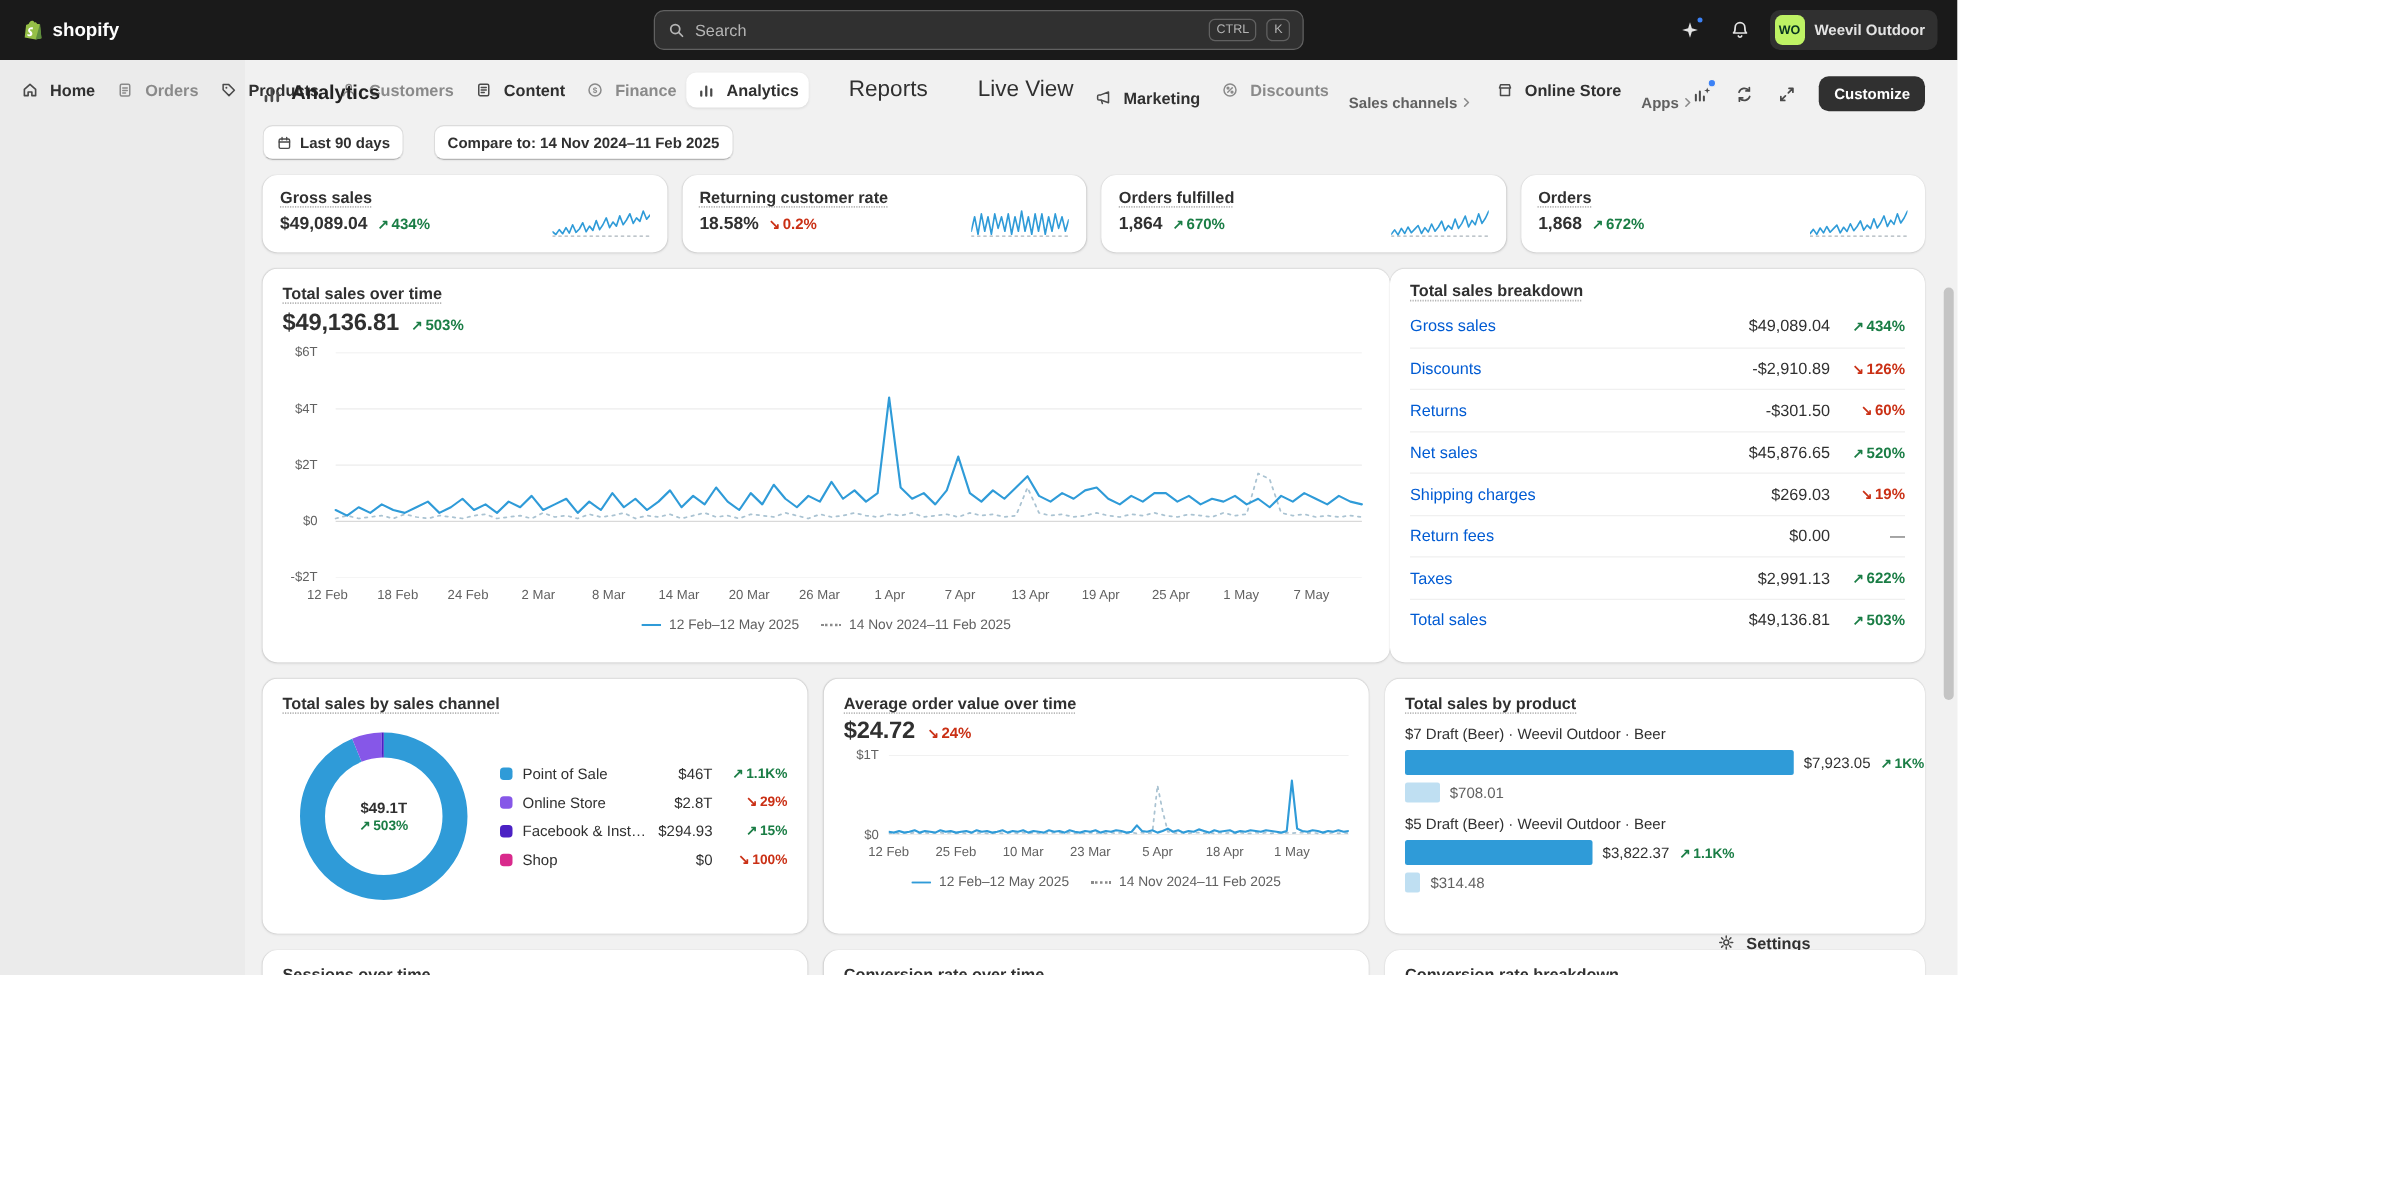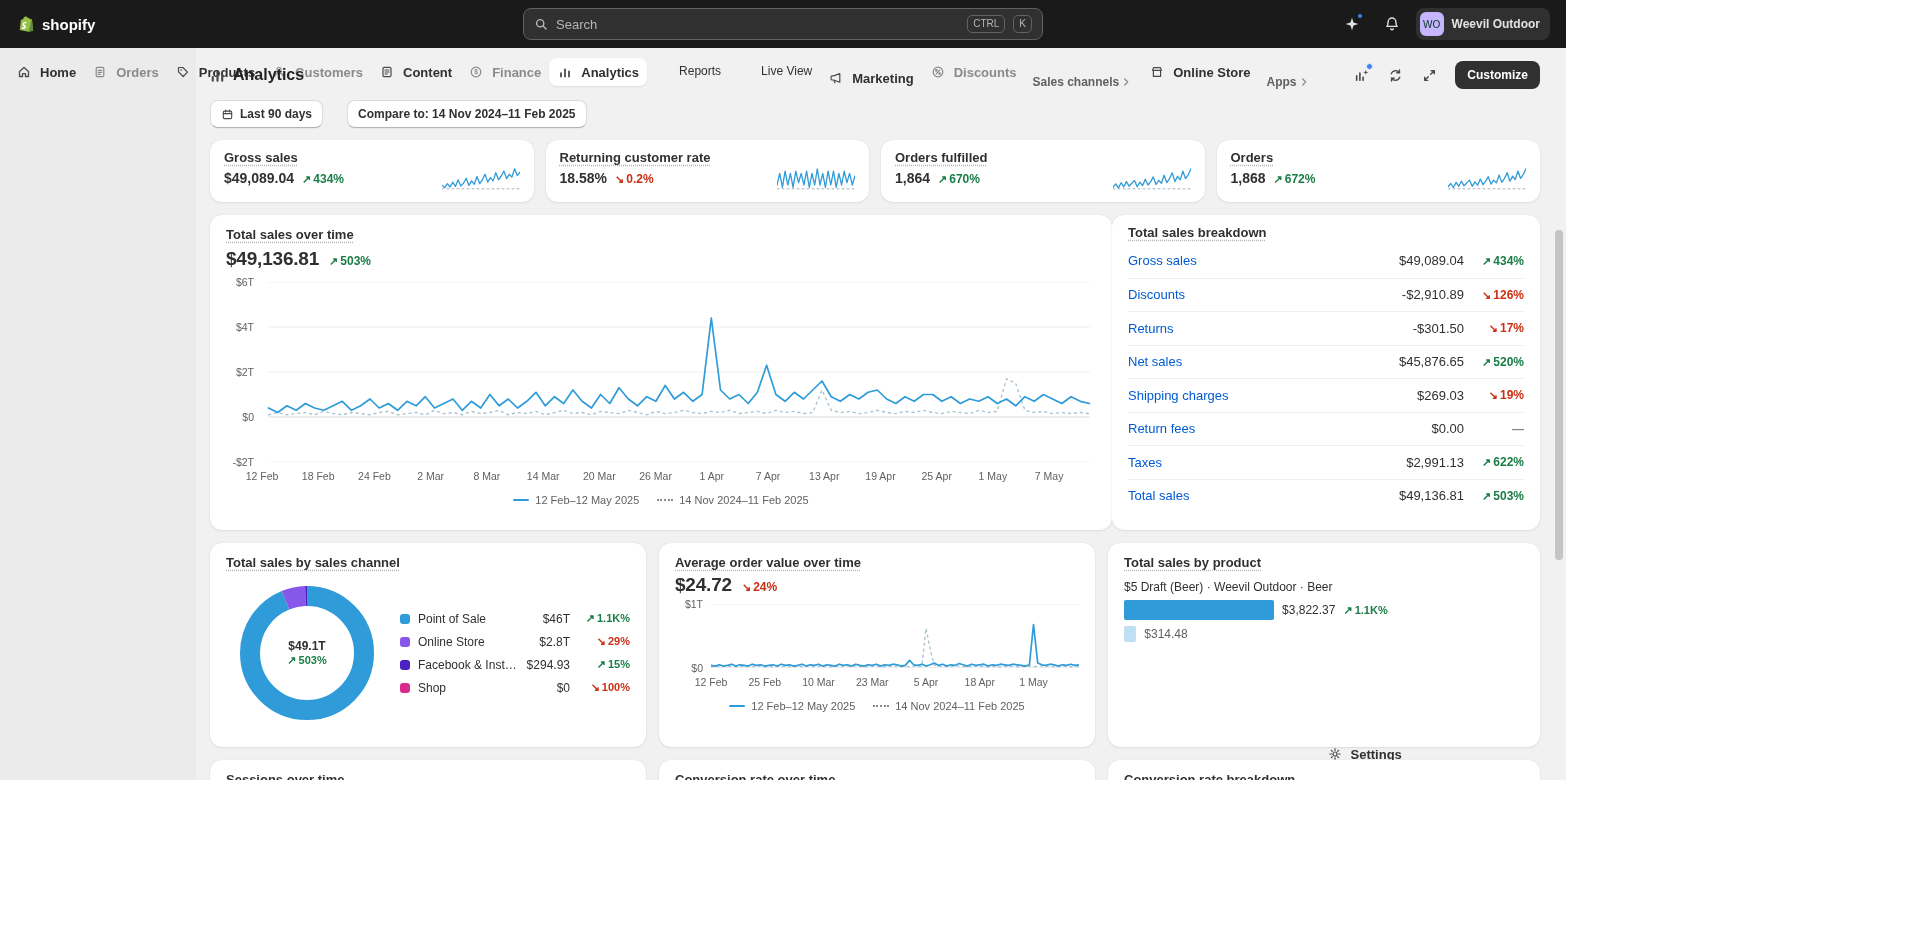--- a/index.html
+++ b/index.html
@@ -10,30 +10,30 @@
 
 .topbar{position:absolute;top:0;left:0;right:0;height:48px;background:#1a1a1a;display:flex;align-items:center;padding:0 16px;z-index:20}
 .logo{display:flex;align-items:center;gap:6px;color:#fff;font-weight:700;font-size:15px;cursor:pointer}
 .search{position:absolute;left:50%;transform:translateX(-50%);width:520px;height:32px;background:#303030;border:1px solid #616161;border-radius:8px;display:flex;align-items:center;padding:0 10px;gap:8px;color:#b5b5b5;font-size:13px;cursor:text}
 .search .sp{flex:1}
 .kbd{border:1px solid #616161;border-radius:5px;font-size:10px;line-height:1;padding:3px 5px;color:#b5b5b5}
 .topbar-right{margin-left:auto;display:flex;align-items:center;gap:8px}
 .tb-icon{position:relative;width:32px;height:32px;border:none;background:transparent;border-radius:8px;color:#e3e3e3;display:flex;align-items:center;justify-content:center;cursor:pointer}
 .tb-icon .dot{position:absolute;top:4px;right:4px;width:8px;height:8px;border-radius:50%;background:#3c82f6;border:2px solid #1a1a1a}
 .account{display:flex;align-items:center;gap:8px;background:#303030;border-radius:8px;padding:4px 10px 4px 4px;cursor:pointer}
-.avatar{width:24px;height:24px;border-radius:6px;background:#c4b5fd;color:#07331f;font-size:10px;font-weight:400;display:flex;align-items:center;justify-content:center}
+.avatar{width:24px;height:24px;border-radius:6px;background:#bef264;color:#07331f;font-size:10px;font-weight:700;display:flex;align-items:center;justify-content:center}
 .store-name{color:#e3e3e3;font-size:12px;font-weight:600}
 
 
 .sidebar{position:absolute;top:48px;left:0;bottom:0;width:196px;background:#ebebeb;padding:10px 8px 12px;display:flex;}
 .nav-item{display:flex;align-items:center;gap:8px;height:28px;padding:0 8px;border-radius:8px;font-size:13px;font-weight:600;color:#303030;cursor:pointer;flex:none}
 .nav-item .nicon{width:16px;height:16px;color:#4a4a4a;display:flex;align-items:center;justify-content:center;flex:none}
 .nav-item.muted,.nav-item.muted .nicon{color:#8a8a8a}
 .nav-item.selected{background:#fff;box-shadow:0 1px 2px rgba(0,0,0,.08)}
-.nav-item.sub{padding-left:32px;font-weight:500;height:26px;font-size:12px}
+.nav-item.sub{padding-left:32px;font-weight:500;height:26px;font-size:18px}
 .nav-section{display:flex;align-items:center;justify-content:space-between;height:28px;padding:0 8px;font-size:12px;font-weight:600;color:#616161;cursor:pointer;margin-top:10px;flex:none}
 .nav-section .nicon{width:14px;height:14px;color:#8a8a8a;display:flex;align-items:center;justify-content:center}
 .nav-gap{margin-top:6px}
 .nav-bottom{margin-top:auto}
 
 
 .main{position:absolute;left:196px;top:48px;right:0;bottom:0;padding:12px 26px 0 14px;overflow:hidden}
 .page-header{display:flex;align-items:center;justify-content:space-between;height:30px}
 .page-title{display:flex;gap:8px;align-items:center;font-size:16px;font-weight:700;color:#222}
 .page-title .picon{color:#4a4a4a;display:flex}
@@ -448,21 +448,21 @@
             <span class="trend" data-dir="up">434%</span>
           </div>
           <div class="bd-row">
             <a class="bd-label">Discounts</a>
             <span class="bd-value">-$2,910.89</span>
             <span class="trend" data-dir="down">126%</span>
           </div>
           <div class="bd-row">
             <a class="bd-label">Returns</a>
             <span class="bd-value">-$301.50</span>
-            <span class="trend" data-dir="down">17%</span>
+            <span class="trend" data-dir="down">60%</span>
           </div>
           <div class="bd-row">
             <a class="bd-label">Net sales</a>
             <span class="bd-value">$45,876.65</span>
             <span class="trend" data-dir="up">520%</span>
           </div>
           <div class="bd-row">
             <a class="bd-label">Shipping charges</a>
             <span class="bd-value">$269.03</span>
             <span class="trend" data-dir="down">19%</span>
@@ -567,20 +567,32 @@
           <span class="leg-item">
               <i class="leg-dotted"></i>
               <span>14 Nov 2024–11 Feb 2025</span>
             </span>
         </div>
       </section>
 
       <section class="card">
         <span class="t-link">Total sales by product</span>
         <div>
+          <div class="prod-label">$7 Draft (Beer) · Weevil Outdoor · Beer</div>
+          <div class="prod-bar-row">
+            <div class="prod-bar" style="width: 77.7532%;"></div>
+            <span class="prod-val">$7,923.05</span>
+            <span class="trend sm" data-dir="up">1K%</span>
+          </div>
+          <div class="prod-bar-row">
+            <div class="prod-bar prev" style="width: 6.94809%;"></div>
+            <span class="prod-val prev">$708.01</span>
+          </div>
+        </div>
+        <div>
           <div class="prod-label">$5 Draft (Beer) · Weevil Outdoor · Beer</div>
           <div class="prod-bar-row">
             <div class="prod-bar" style="width: 37.511%;"></div>
             <span class="prod-val">$3,822.37</span>
             <span class="trend sm" data-dir="up">1.1K%</span>
           </div>
           <div class="prod-bar-row">
             <div class="prod-bar prev" style="width: 3.08616%;"></div>
             <span class="prod-val prev">$314.48</span>
           </div>

